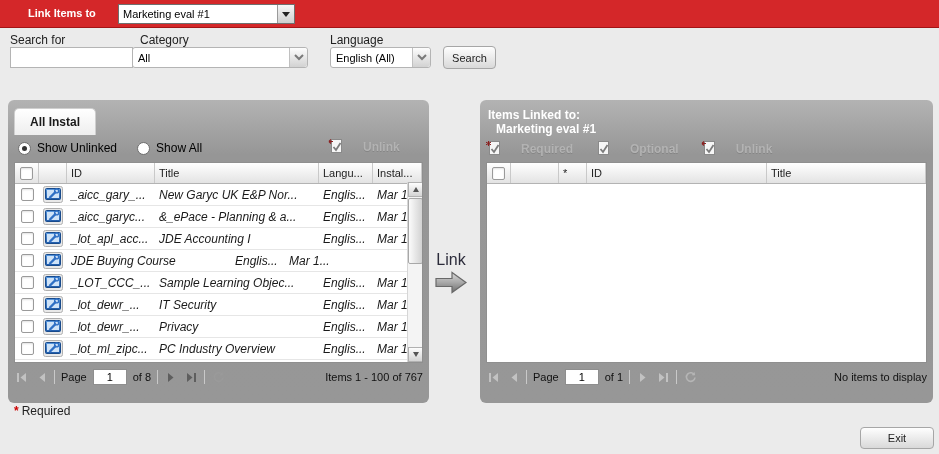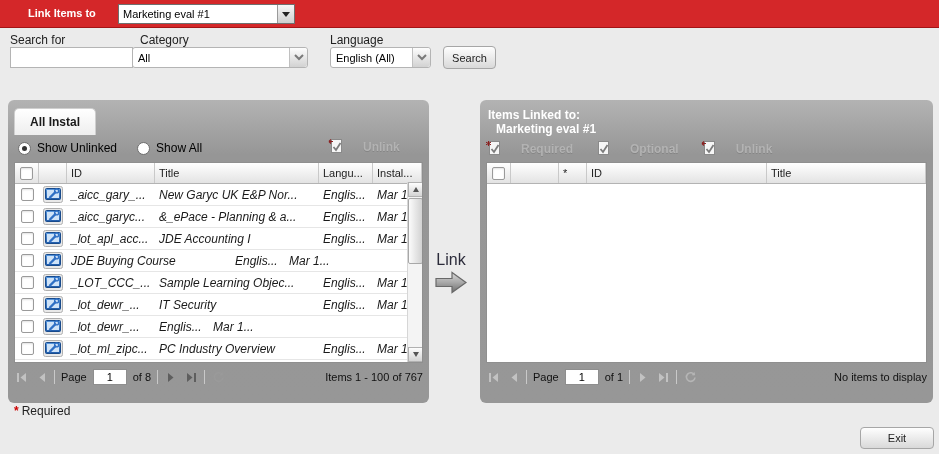--- a/index.html
+++ b/index.html
@@ -291,20 +291,21 @@
     <span class="cell col-icon">
       <svg width="20" height="17" viewBox="0 0 20 17">
         <rect x="0.5" y="0.5" width="19" height="16" rx="2" fill="#e9e9e9" stroke="#b0b0b0"></rect>
         <rect x="2.5" y="2.5" width="15" height="11" rx="1" fill="url(#bluescr)" stroke="#174a8c"></rect>
         <rect x="4" y="4" width="12" height="8" fill="#cfe3f8"></rect>
         <path d="M6.5 12L13 5.5" stroke="#2e6fc4" stroke-width="2.4"></path>
         <circle cx="13.6" cy="4.9" r="2" fill="none" stroke="#2e6fc4" stroke-width="1.4"></circle>
       </svg>
     </span>
     <span class="cell col-id">_lot_dewr_...</span>
+    <span class="cell col-title">Privacy</span>
     <span class="cell col-lang">Englis...</span>
     <span class="cell col-inst">Mar 1...</span>
   </div>
 
   <div class="grow">
     <span class="cell col-check">
               <span class="checkbox"></span>
             </span>
     <span class="cell col-icon">
       <svg width="20" height="17" viewBox="0 0 20 17">

